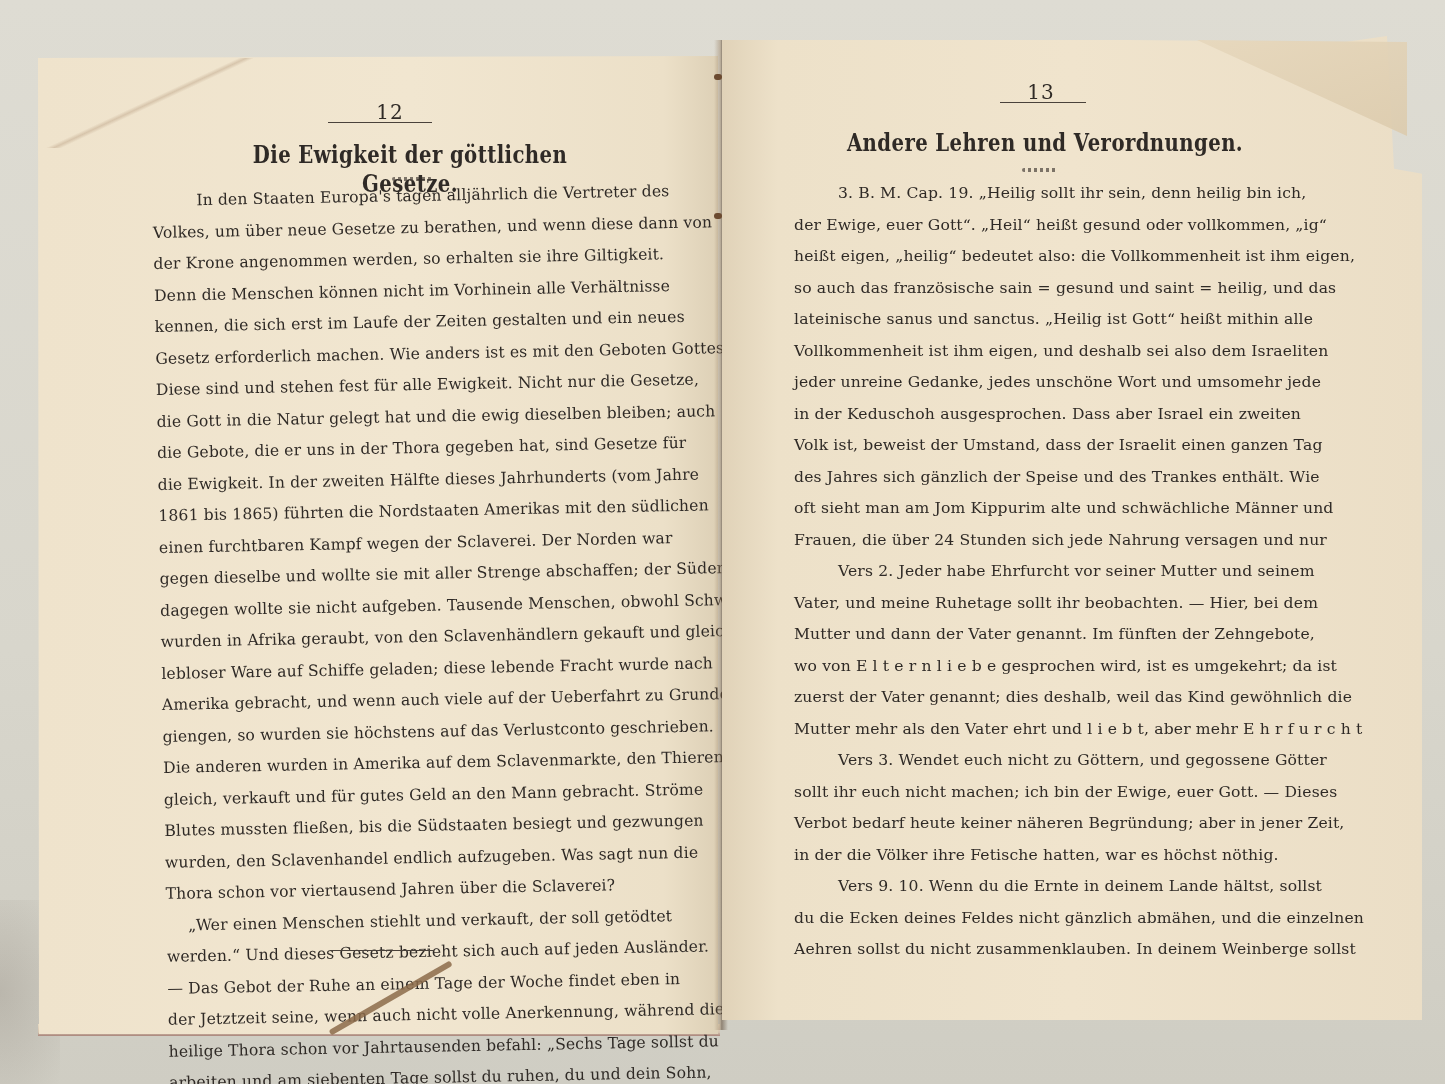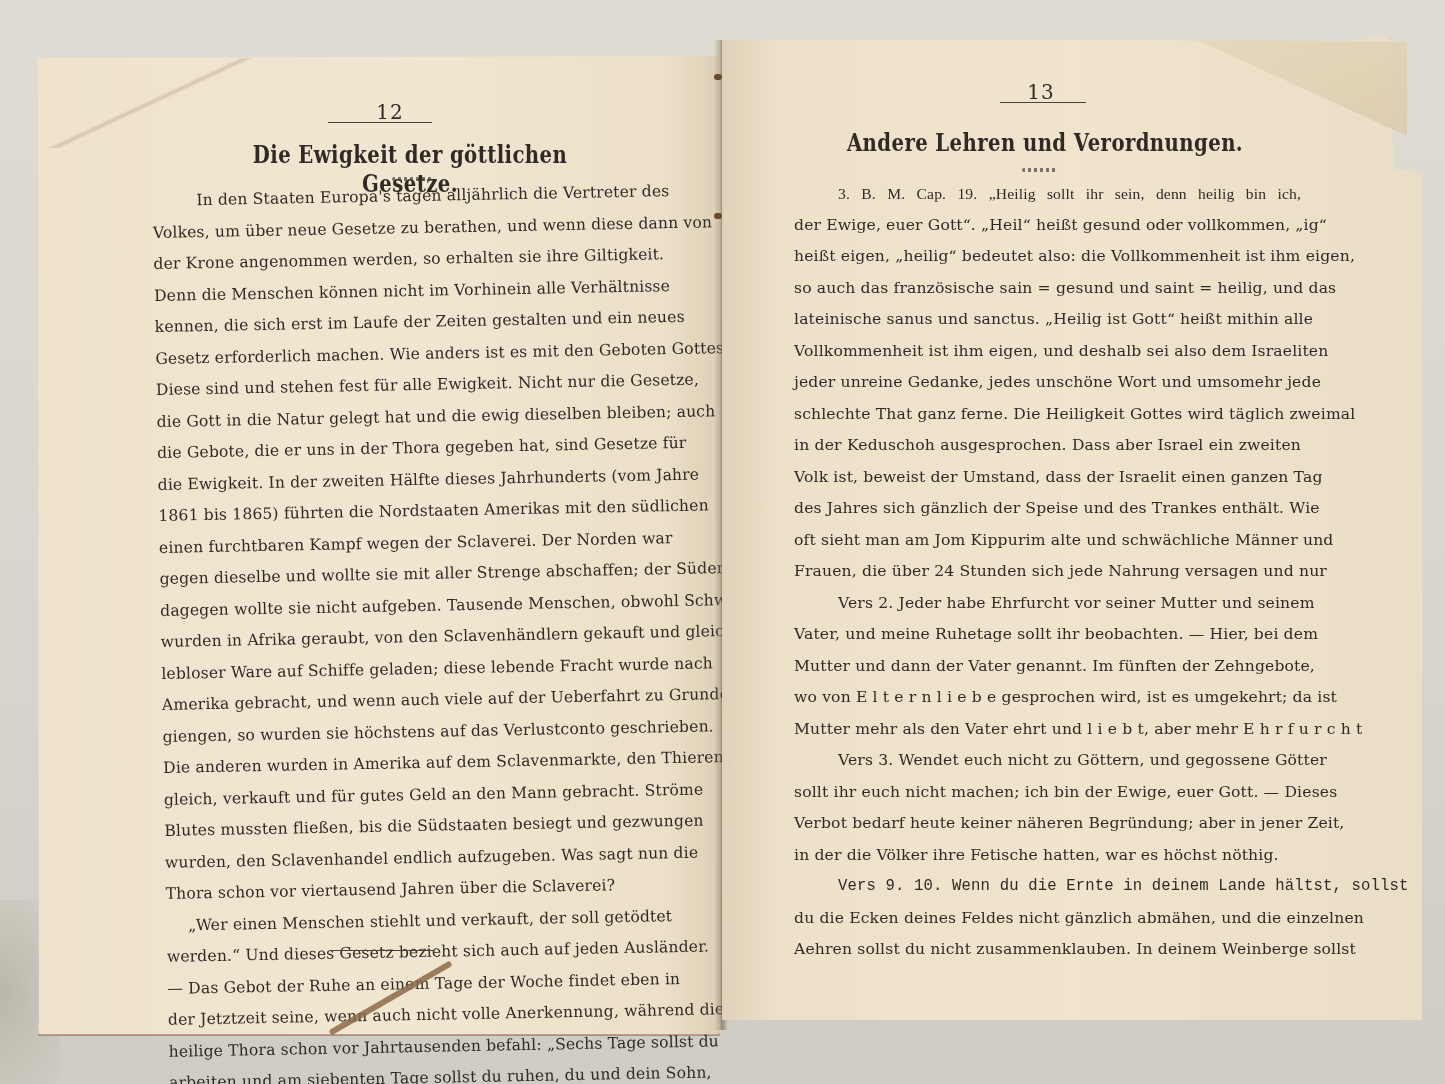--- a/index.html
+++ b/index.html
@@ -148,42 +148,42 @@
   <div class="page-right"></div>
   <div class="fold-corner"></div>
 
   <div class="page-number ink" style="left:1006px; top:80px; width:70px;">13</div>
   <div class="page-rule" style="left:1000px; top:102px; width:86px;"></div>
 
   <div class="chapter-title ink" style="left:790px; top:128px; width:510px;">Andere Lehren und Verordnungen.</div>
   <div class="squiggle" style="left:1022px; top:168px; width:36px;"></div>
 
   <div class="body-text" style="left:794px; top:178px; width:507px;">
-    <span class="line" style="padding-left:44px;font-family:Liberation Serif, serif;">3. B. M. Cap. 19. „Heilig sollt ihr sein, denn heilig bin ich,</span>
+    <span class="line" style="padding-left:44px;">3. B. M. Cap. 19. „Heilig sollt ihr sein, denn heilig bin ich,</span>
     <span class="line">der Ewige, euer Gott“. „Heil“ heißt gesund oder vollkommen, „ig“</span>
     <span class="line">heißt eigen, „heilig“ bedeutet also: die Vollkommenheit ist ihm eigen,</span>
     <span class="line">so auch das französische sain = gesund und saint = heilig, und das</span>
     <span class="line">lateinische sanus und sanctus. „Heilig ist Gott“ heißt mithin alle</span>
     <span class="line">Vollkommenheit ist ihm eigen, und deshalb sei also dem Israeliten</span>
     <span class="line">jeder unreine Gedanke, jedes unschöne Wort und umsomehr jede</span>
-    <span class="line">schlechte That ganz ferne. Die Heiligkeit Gottes wird täglich zweimal</span>
     <span class="line">in der Keduschoh ausgesprochen. Dass aber Israel ein zweiten</span>
     <span class="line">Volk ist, beweist der Umstand, dass der Israelit einen ganzen Tag</span>
     <span class="line">des Jahres sich gänzlich der Speise und des Trankes enthält. Wie</span>
     <span class="line">oft sieht man am Jom Kippurim alte und schwächliche Männer und</span>
     <span class="line">Frauen, die über 24 Stunden sich jede Nahrung versagen und nur</span>
     <span class="line" style="padding-left:44px;">Vers 2. Jeder habe Ehrfurcht vor seiner Mutter und seinem</span>
     <span class="line">Vater, und meine Ruhetage sollt ihr beobachten. — Hier, bei dem</span>
     <span class="line">Mutter und dann der Vater genannt. Im fünften der Zehngebote,</span>
     <span class="line">wo von E l t e r n l i e b e gesprochen wird, ist es umgekehrt; da ist</span>
+    <span class="line">zuerst der Vater genannt; dies deshalb, weil das Kind gewöhnlich die</span>
     <span class="line">Mutter mehr als den Vater ehrt und l i e b t, aber mehr E h r f u r c h t</span>
     <span class="line" style="padding-left:44px;">Vers 3. Wendet euch nicht zu Göttern, und gegossene Götter</span>
     <span class="line">sollt ihr euch nicht machen; ich bin der Ewige, euer Gott. — Dieses</span>
     <span class="line">Verbot bedarf heute keiner näheren Begründung; aber in jener Zeit,</span>
     <span class="line last">in der die Völker ihre Fetische hatten, war es höchst nöthig.</span>
-    <span class="line" style="padding-left:44px;font-family:Liberation Mono, monospace;">Vers 9. 10. Wenn du die Ernte in deinem Lande hältst, sollst</span>
+    <span class="line" style="padding-left:44px;">Vers 9. 10. Wenn du die Ernte in deinem Lande hältst, sollst</span>
     <span class="line">du die Ecken deines Feldes nicht gänzlich abmähen, und die einzelnen</span>
     <span class="line">Aehren sollst du nicht zusammenklauben. In deinem Weinberge sollst</span>
 
   </div>
 
   <div class="string"></div>
 </div>
 
 </body></html>

